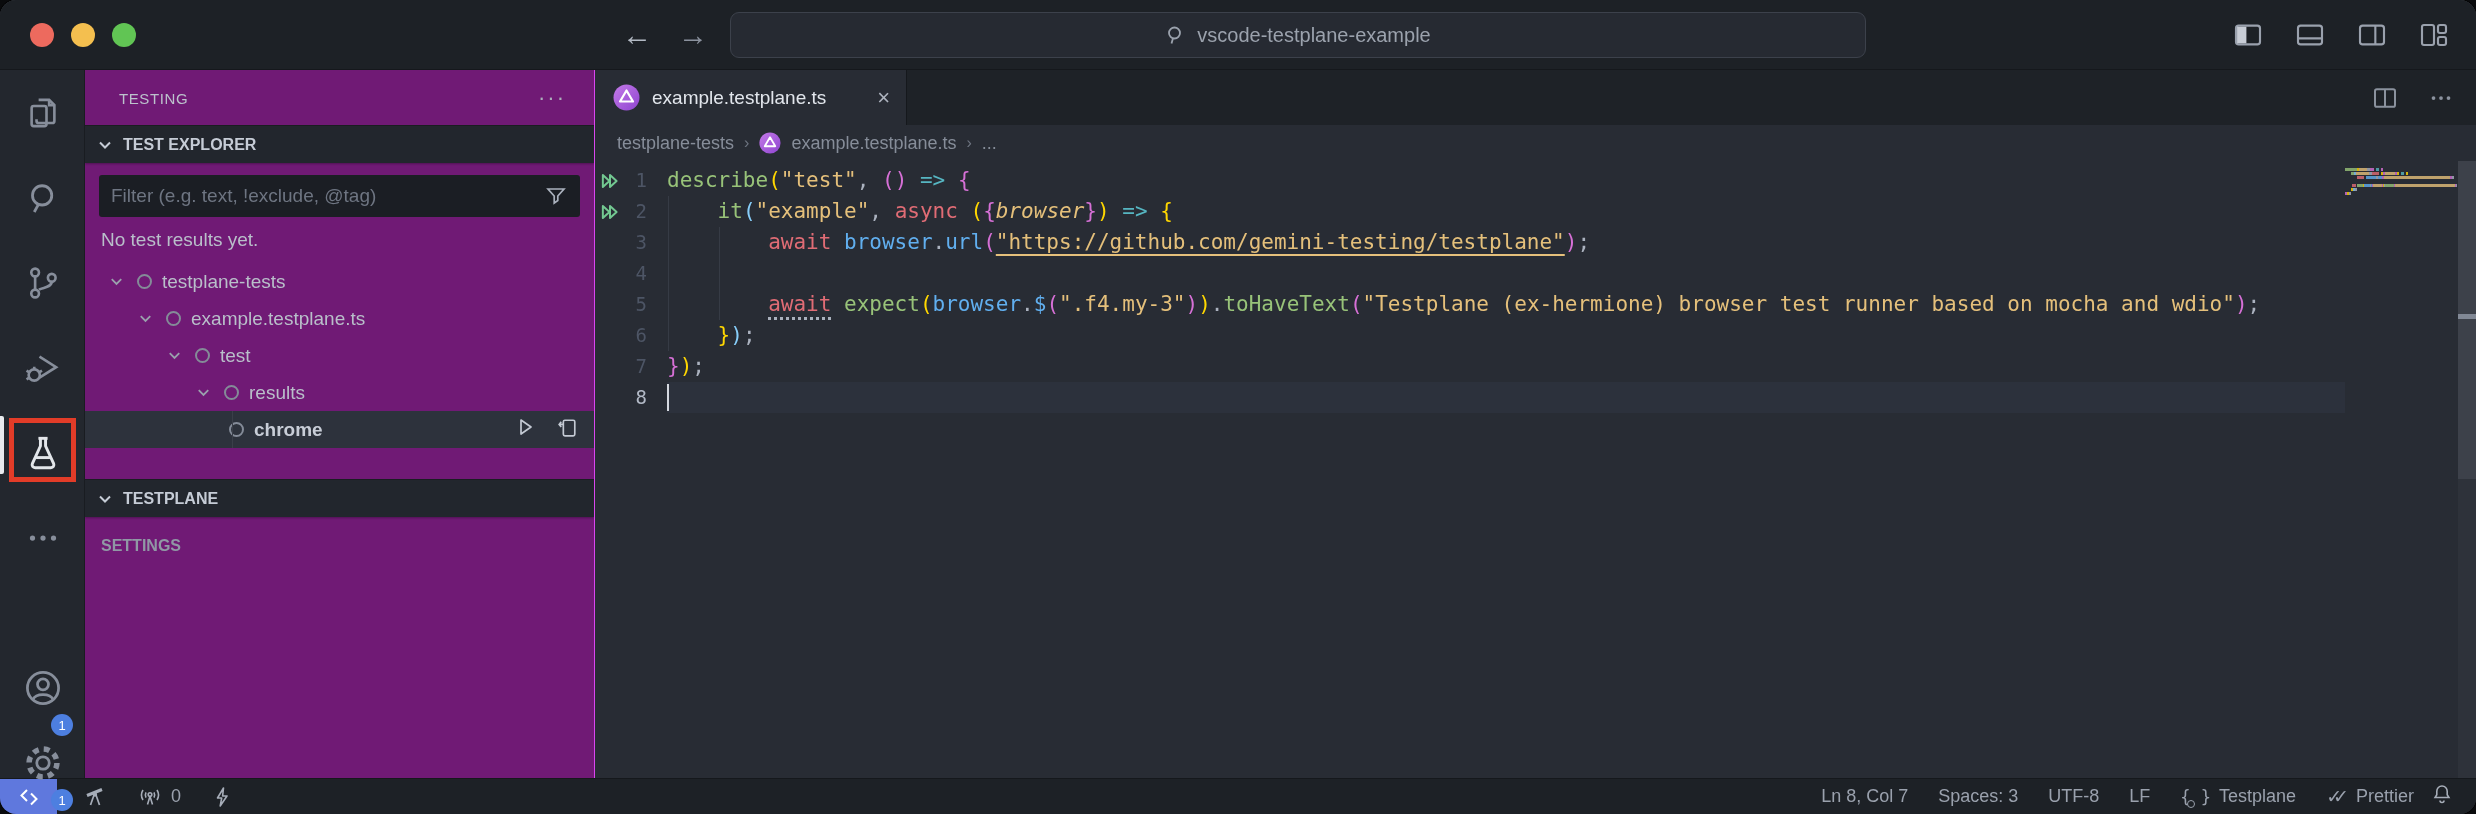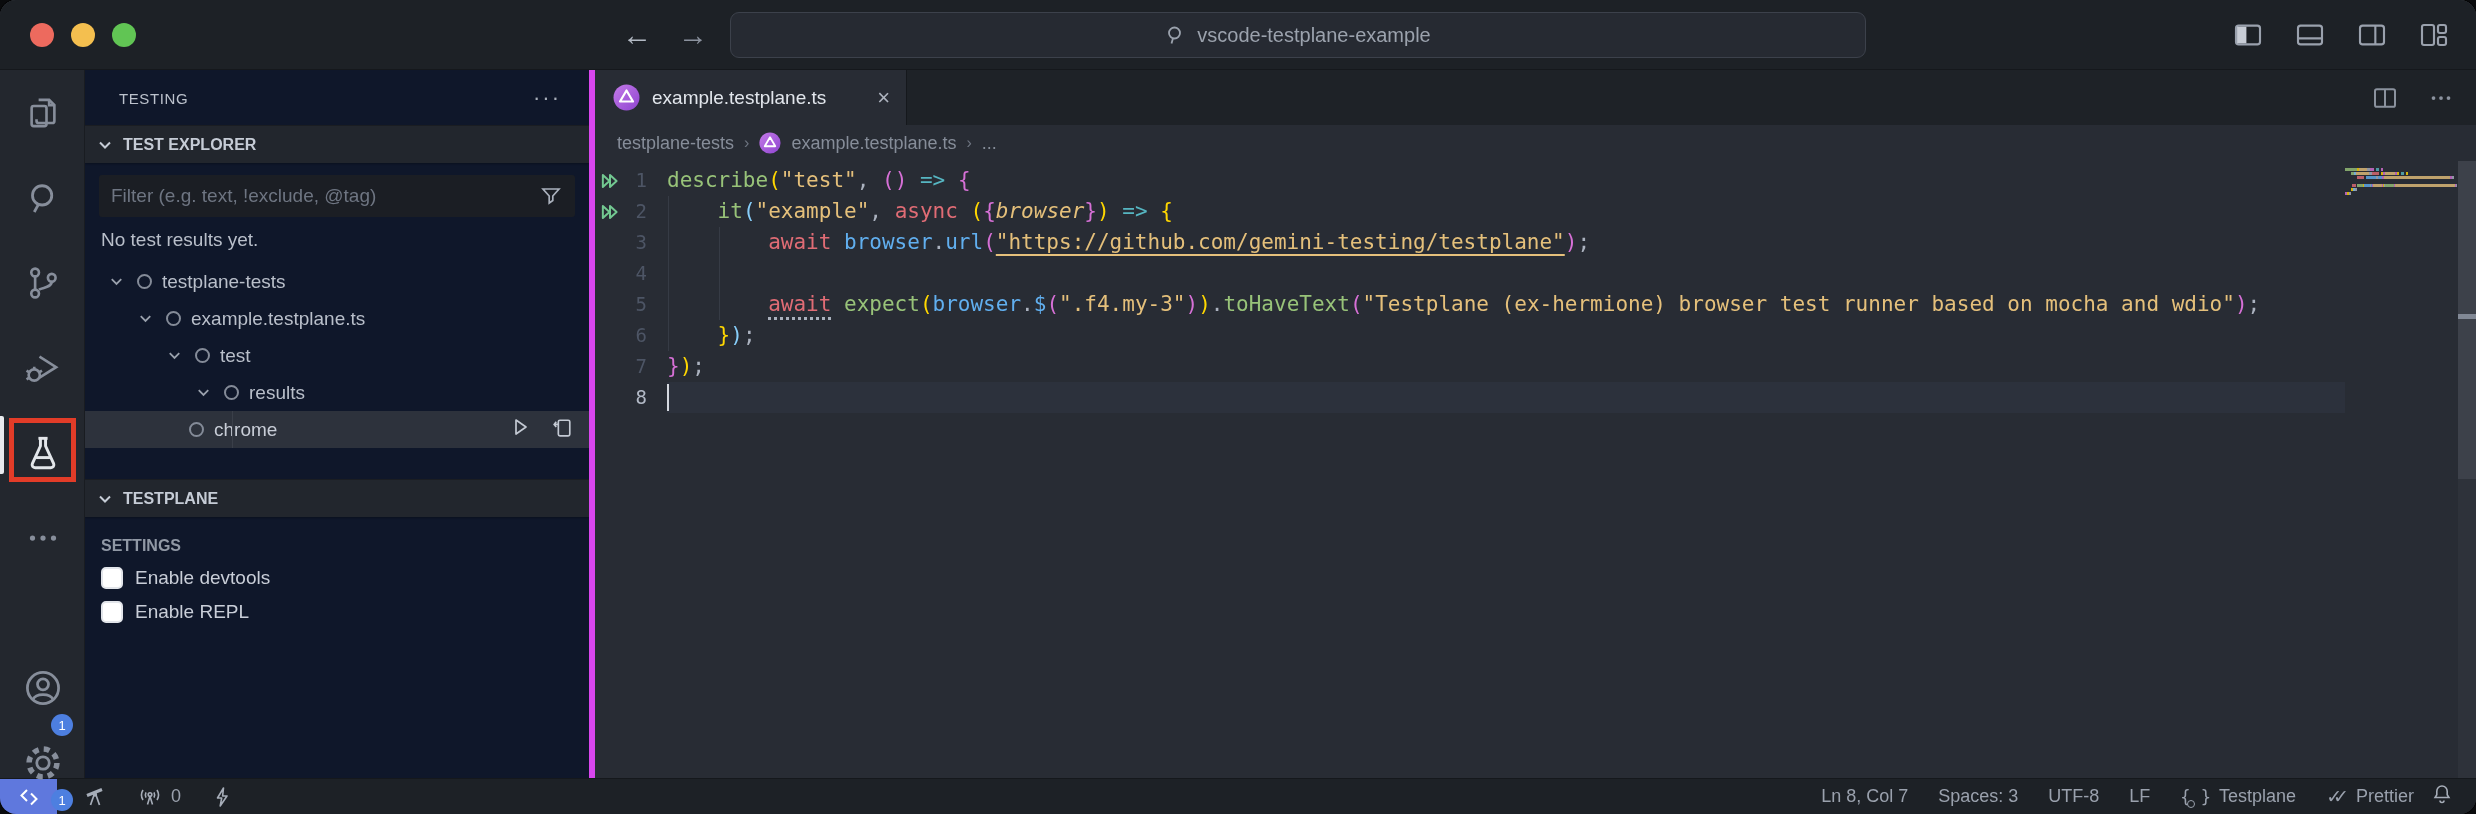--- a/index.html
+++ b/index.html
@@ -28,21 +28,21 @@
   .activitybar { position:relative; width:85px; background:#23272e; border-right:1px solid #191c21; flex:none; }
   .ab-item { position:relative; width:85px; height:85px; display:flex; align-items:center; justify-content:center; }
   .ab-item svg { display:block; }
   .ab-active-bar { position:absolute; left:0; top:352px; width:4px; height:58px; background:#e8eaee; border-radius:0 2px 2px 0; }
   .red-box { position:absolute; left:9px; top:348px; width:67px; height:64px; border:5px solid #e23c28; }
   .badge { position:absolute; right:12px; bottom:-6px; min-width:22px; height:22px; border-radius:11px;
            background:#4d7fe0; color:#fff; font-size:13px; display:flex; align-items:center; justify-content:center; }
   .ab-icon-wrap { position:relative; }
 
   
-  .sidebar { width:510px; background:#0f172a; border-right:6px solid #d946ef; flex:none; overflow:hidden;
+  .sidebar { width:510px; background:#701a75; border-right:1px solid #d946ef; flex:none; overflow:hidden;
              color:#b9bfca; }
   .sidebar-title-row { height:56px; display:flex; align-items:center; padding:0 28px 0 34px; }
   .sidebar-title { font-size:15px; letter-spacing:.6px; color:#bcc2cc; }
   .sidebar-more { margin-left:auto; color:#aab0bb; font-size:22px; letter-spacing:2px; }
   .section-header { height:37px; display:flex; align-items:center; gap:8px; padding-left:10px;
                     background:#22262d; box-shadow:0 -1px 0 #1a1d22, 0 1px 2px rgba(0,0,0,.3);
                     font-weight:bold; font-size:16px; color:#c6ccd6; }
   .filter-row { margin:12px 14px 6px 14px; height:42px; background:#1b1e24; border-radius:3px;
                 display:flex; align-items:center; padding:0 12px;justify-content:flex-end; }
   .filter-row input { flex:1; background:transparent; border:none; outline:none; color:#c6ccd6;
@@ -268,21 +268,21 @@
           </div>
           <div class="tree-row" style="padding-left: 107px;">
             <div class="tree-chevron">
               <svg width="19" height="19" viewBox="0 0 16 16" fill="none" stroke="#9aa1ad" stroke-width="1.5">
                 <path d="M4 6l4 4 4-4"></path>
               </svg>
             </div>
             <div class="tree-circle"></div>
             <span>results</span>
           </div>
-          <div class="tree-row selected" style="padding-left: 72px;">
+          <div class="tree-row selected" style="padding-left: 112px; font-weight: bold;">
             <div class="tree-guide"></div>
             <div class="tree-chevron"></div>
             <div class="tree-circle"></div>
             <span>chrome</span>
             <div class="tree-actions">
               <span><svg width="24" height="24" viewBox="0 0 24 24" fill="none" stroke="#c3c9d3" stroke-width="1.7" stroke-linejoin="round">
                   <path d="M8 5 L18 12 L8 19 Z"></path>
                 </svg></span>
               <span><svg width="25" height="25" viewBox="0 0 24 24" fill="none" stroke="#c3c9d3" stroke-width="1.6">
                   <rect x="8" y="5" width="11" height="15" rx="1.5"></rect>
@@ -293,30 +293,20 @@
         </div>
 
       <div class="testplane-section">
         <div class="section-header">
           <svg width="20" height="20" viewBox="0 0 16 16" fill="none" stroke="#c6ccd6" stroke-width="1.6">
               <path d="M4 6l4 4 4-4"></path>
             </svg>
           <span>TESTPLANE</span>
         </div>
         <div class="settings-label">SETTINGS</div>
-        <div id="cb-list">
-            <div class="cb-row">
-              <div class="cb-box"></div>
-              <span>Enable devtools</span>
-            </div>
-            <div class="cb-row">
-              <div class="cb-box"></div>
-              <span>Enable REPL</span>
-            </div>
-          </div>
       </div>
     </div>
 
     <div class="editor">
       <div class="tabbar">
         <div class="tab">
           <svg width="27" height="27" viewBox="0 0 27 27">
               <defs>
                 <linearGradient id="tpg" x1="0" y1="0" x2="1" y2="1">
                   <stop offset="0" stop-color="#c47ae8"></stop>

